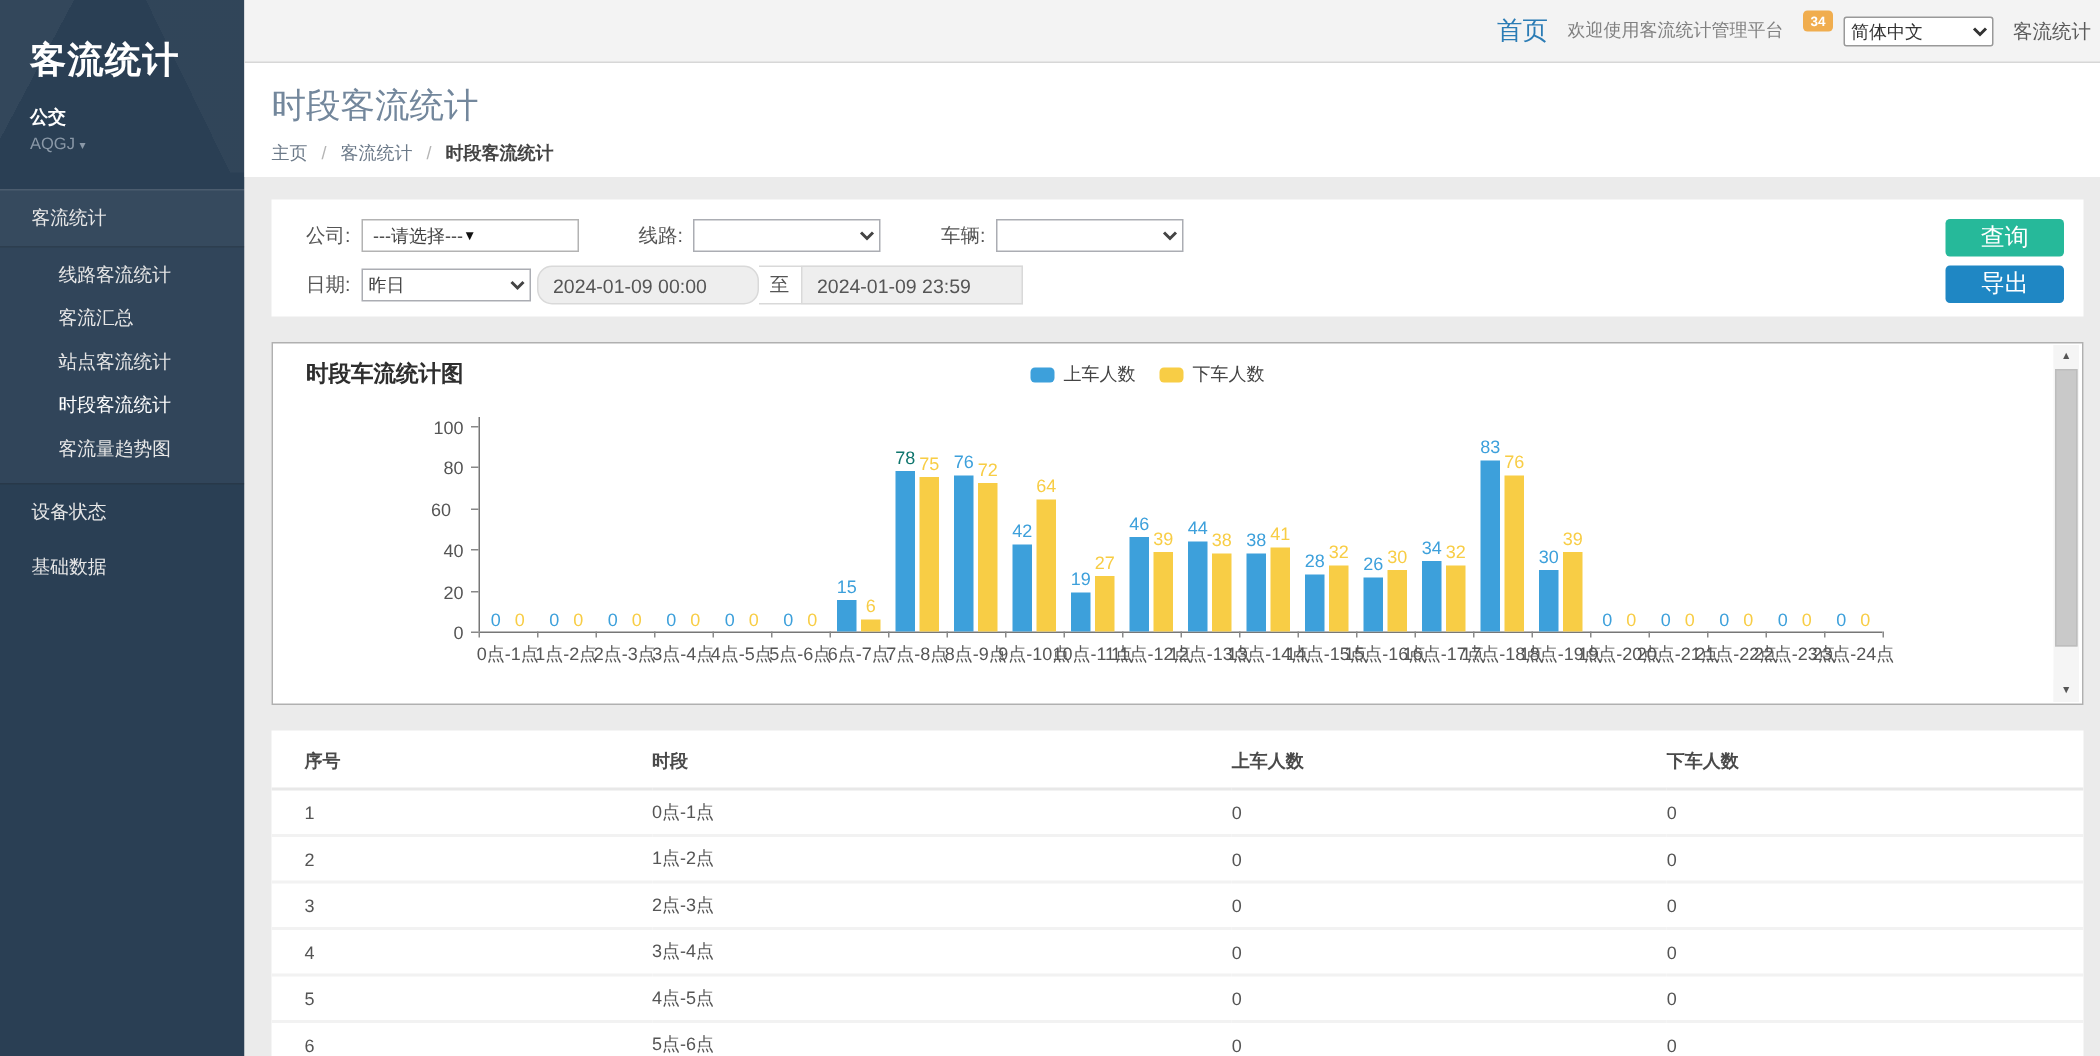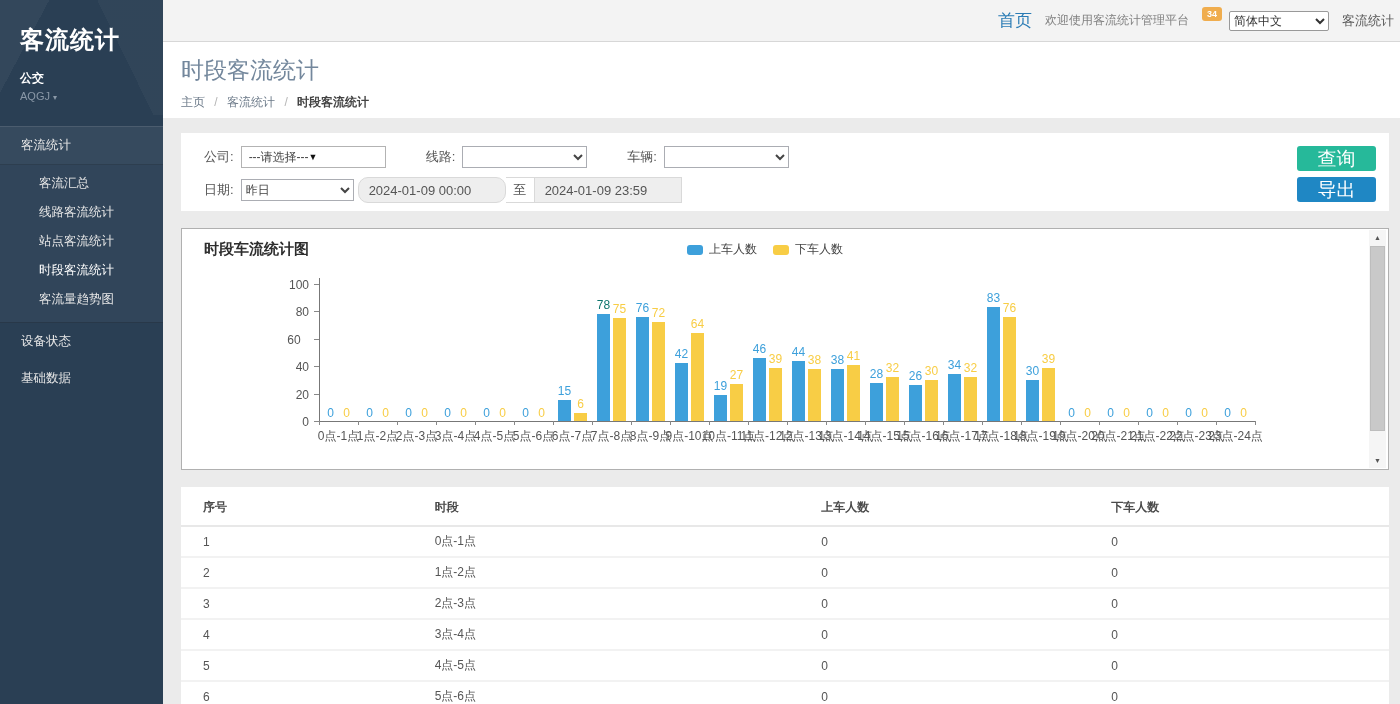--- a/index.html
+++ b/index.html
@@ -84,21 +84,21 @@
   .sel-date { width:113px; height:26px; }
   .date-input {
     width:148px; height:26px; background:#eee; border:1px solid #d9d9d9;
     color:#555; font-size:13px; padding-left:10px; font-family:inherit;
   }
   .date-to {
     width:28px; height:26px; background:#fff; border:1px solid #d9d9d9; border-left:none; border-right:none;
     display:flex; align-items:center; justify-content:center; font-size:13px; color:#555;
   }
   .btn { position:absolute; right:13px; width:79px; height:25px; border:none; border-radius:3px;
-    color:#fff; font-size:19px; cursor:pointer; font-family:inherit; }
+    color:#fff; font-size:16px; cursor:pointer; font-family:inherit; }
   .btn-query { top:13px; background:#26B99A; }
   .btn-export { top:44px; background:#1f87c4; }
 
   
   .chart-panel {
     position:relative; margin:17px 0 0 18px; width:1208px; height:242px;
     background:#fff; border:1px solid #b0b0b0;
   }
   .chart-title { position:absolute; left:22px; top:11px; font-size:15px; font-weight:bold; color:#2e2e2e; }
   .chart-legend { position:absolute; top:12px; left:0; right:40px; display:flex; justify-content:center; gap:16px; }
@@ -148,22 +148,22 @@
   </div>
   <div class="org">
     <div class="org-name">公交</div>
     <div class="org-code">
       <span>AQGJ</span><span class="caret">▾</span>
     </div>
   </div>
   <div class="side-menu">
       <div class="menu-parent open">客流统计</div>
       <div class="submenu">
+        <div class="menu-child">线路客流统计</div>
         <div class="menu-child">客流汇总</div>
-        <div class="menu-child">线路客流统计</div>
         <div class="menu-child">站点客流统计</div>
         <div class="menu-child active">时段客流统计</div>
         <div class="menu-child">客流量趋势图</div>
       </div>
       <div class="menu-parent">设备状态</div>
       <div class="menu-parent">基础数据</div>
     </div>
 </div>
 
 <div class="main">

